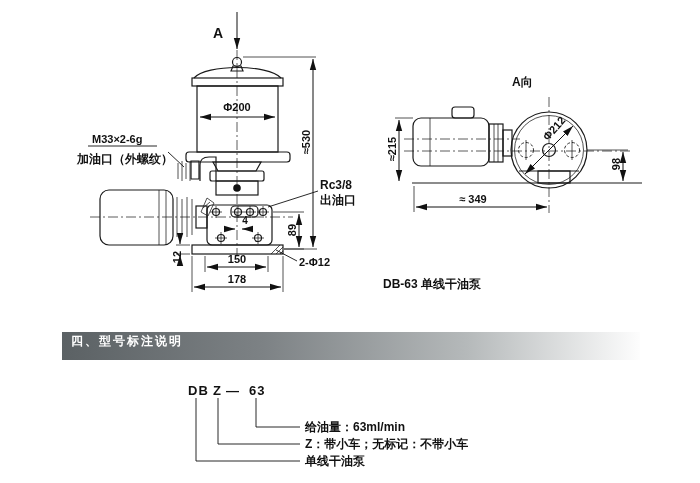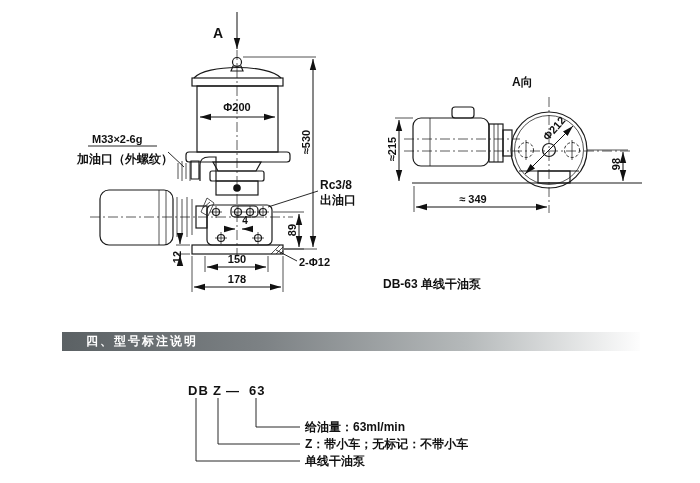--- a/index.html
+++ b/index.html
@@ -15,22 +15,22 @@
   .dash{fill:none;stroke:#1a1a1a;stroke-width:0.9;stroke-dasharray:3 2;}
   .dim{stroke:#111;stroke-width:1;fill:none;marker-start:url(#mb);marker-end:url(#ma);}
   .dime{stroke:#111;stroke-width:1;fill:none;marker-end:url(#ma);}
   .lead{stroke:#111;stroke-width:0.9;fill:none;}
   
   .dimtxt{font:bold 11px "Liberation Sans",sans-serif;fill:#111;}
   .dimsm{font:bold 10px "Liberation Sans",sans-serif;fill:#111;}
   .cntxt{font:bold 12px "Liberation Sans",sans-serif;fill:#111;}
   .viewtxt{font:bold 14px "Liberation Sans",sans-serif;fill:#111;}
   .code{font:bold 13px "Liberation Sans",sans-serif;fill:#111;letter-spacing:1px;}
-  .banner{position:absolute;left:62px;top:332px;width:578px;height:19px;box-sizing:border-box;
-          padding-left:24px;color:#fff;font:bold 12px/19px "Liberation Sans",sans-serif;
+  .banner{position:absolute;left:62px;top:332px;width:578px;height:28px;box-sizing:border-box;
+          padding-left:9px;color:#fff;font:bold 12px/19px "Liberation Sans",sans-serif;
           letter-spacing:2px;
           background:linear-gradient(90deg,#5b6164 0%,#7d8285 35%,#b5b9ba 70%,#fdfdfd 100%);}
 </style>
 </head>
 <body>
 
 <div id="page">
 
   <svg id="drawing" width="700" height="330" viewBox="0 0 700 330">
     <defs>

